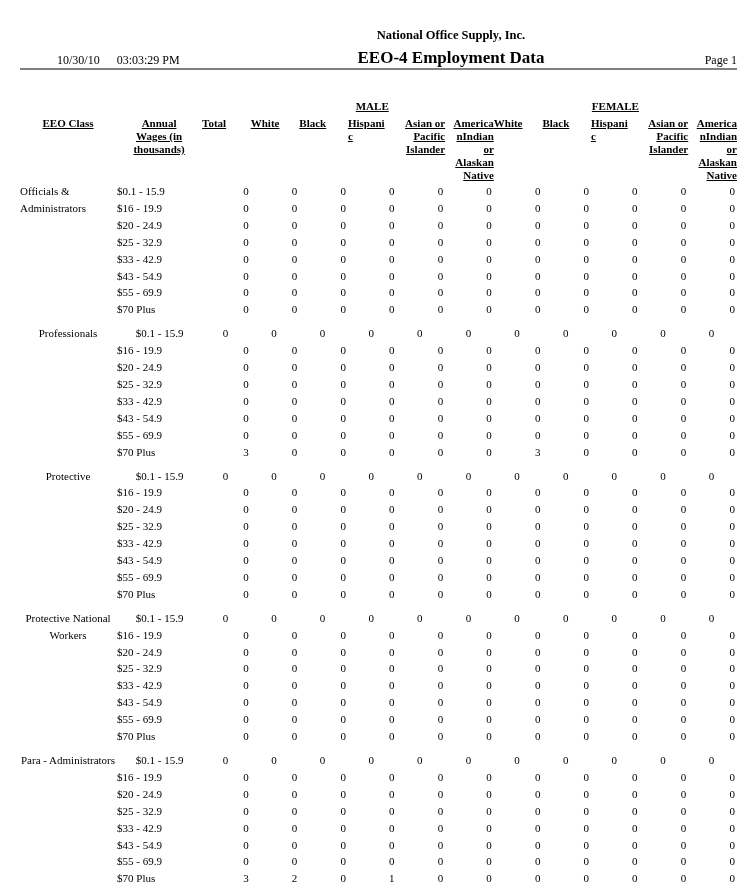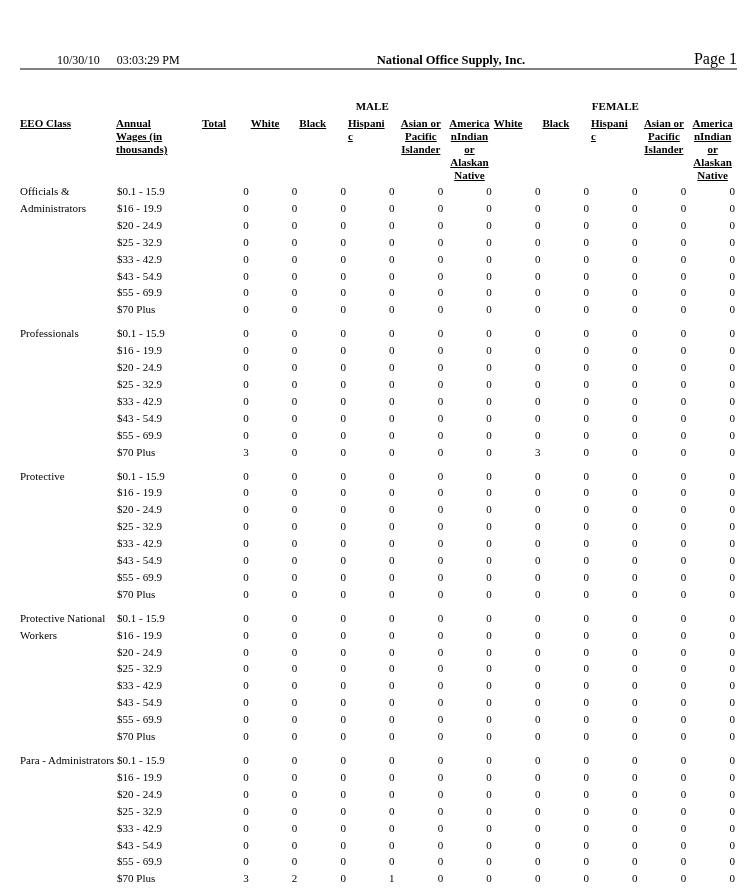--- a/index.html
+++ b/index.html
@@ -19,21 +19,21 @@
     display: flex;
     align-items: flex-end;
     margin-left: 37px;
   }
   .th-left  { width: 228px; font-size: 12px; }
   .th-left .line1 span.time { margin-left: 17px; }
   .th-left .line2 { margin-top: 7px; }
   .th-center { flex: 1; text-align: center; }
   .company { font-size: 12.5px; font-weight: bold; }
   .report-title { font-size: 17px; font-weight: bold; margin-top: 5px; }
-  .th-right { width: 120px; text-align: right; font-size: 16px; }
+  .th-right { width: 120px; text-align: right; font-size: 12px; }
   .rule {
     height: 2px;
     margin: 0 19px 0 20px;
     background: #808080;
   }
 
   
   .table-wrap { margin: 30px 19px 0 20px; }
   table.emp {
     width: 717px;
@@ -47,51 +47,52 @@
 
   thead th {
     font-weight: bold;
     vertical-align: top;
     white-space: pre;
     line-height: 13px;
     padding: 0;
     text-align: right;
   }
   thead tr.group-row th { height: 17px; text-align: center; }
-  thead tr.group-row th span { }
+  thead tr.group-row th span { text-decoration: underline; }
   thead tr.col-row { height: 66px; }
   thead tr.col-row th { text-decoration: underline; }
-  th.h-left   { text-align: left; }
+  th.h-left   { text-align: center; }
   th.h-right  { text-align: left; padding-right: 2px; }
-  th.h-center { text-align: center; margin-left: 8px; }
+  th.h-center { text-align: right; margin-left: 8px; }
 
   tbody td {
     height: 16.9px;
     line-height: 16.9px;
     vertical-align: top;
     padding: 0;
   }
   td.class-cell { white-space: pre; text-align: left; font-family: Liberation Serif, serif; }
   td.wage-cell  { text-align: left; padding-left: 1px; }
   td.num-cell   { text-align: right; padding-right: 2px; }
-  tr.gstart td  { padding-top: 7px; }
+  tr.gstart td  { padding-top: 7px; text-align: center; }
 </style>
 </head>
 <body>
 
 <div class="page">
 
   <div class="top-header">
     <div class="th-left">
       <div class="line1">
         <span>10/30/10</span><span class="time">03:03:29 PM</span>
       </div>
     </div>
     <div class="th-center">
       <div class="company">National Office Supply, Inc.</div>
+      <div class="report-title">EEO-4 Employment Data</div>
     </div>
     <div class="th-right">Page 1</div>
   </div>
 
   <div class="rule"></div>
 
   <div class="table-wrap">
     <table class="emp">
       <colgroup>
         <col class="c-class">

